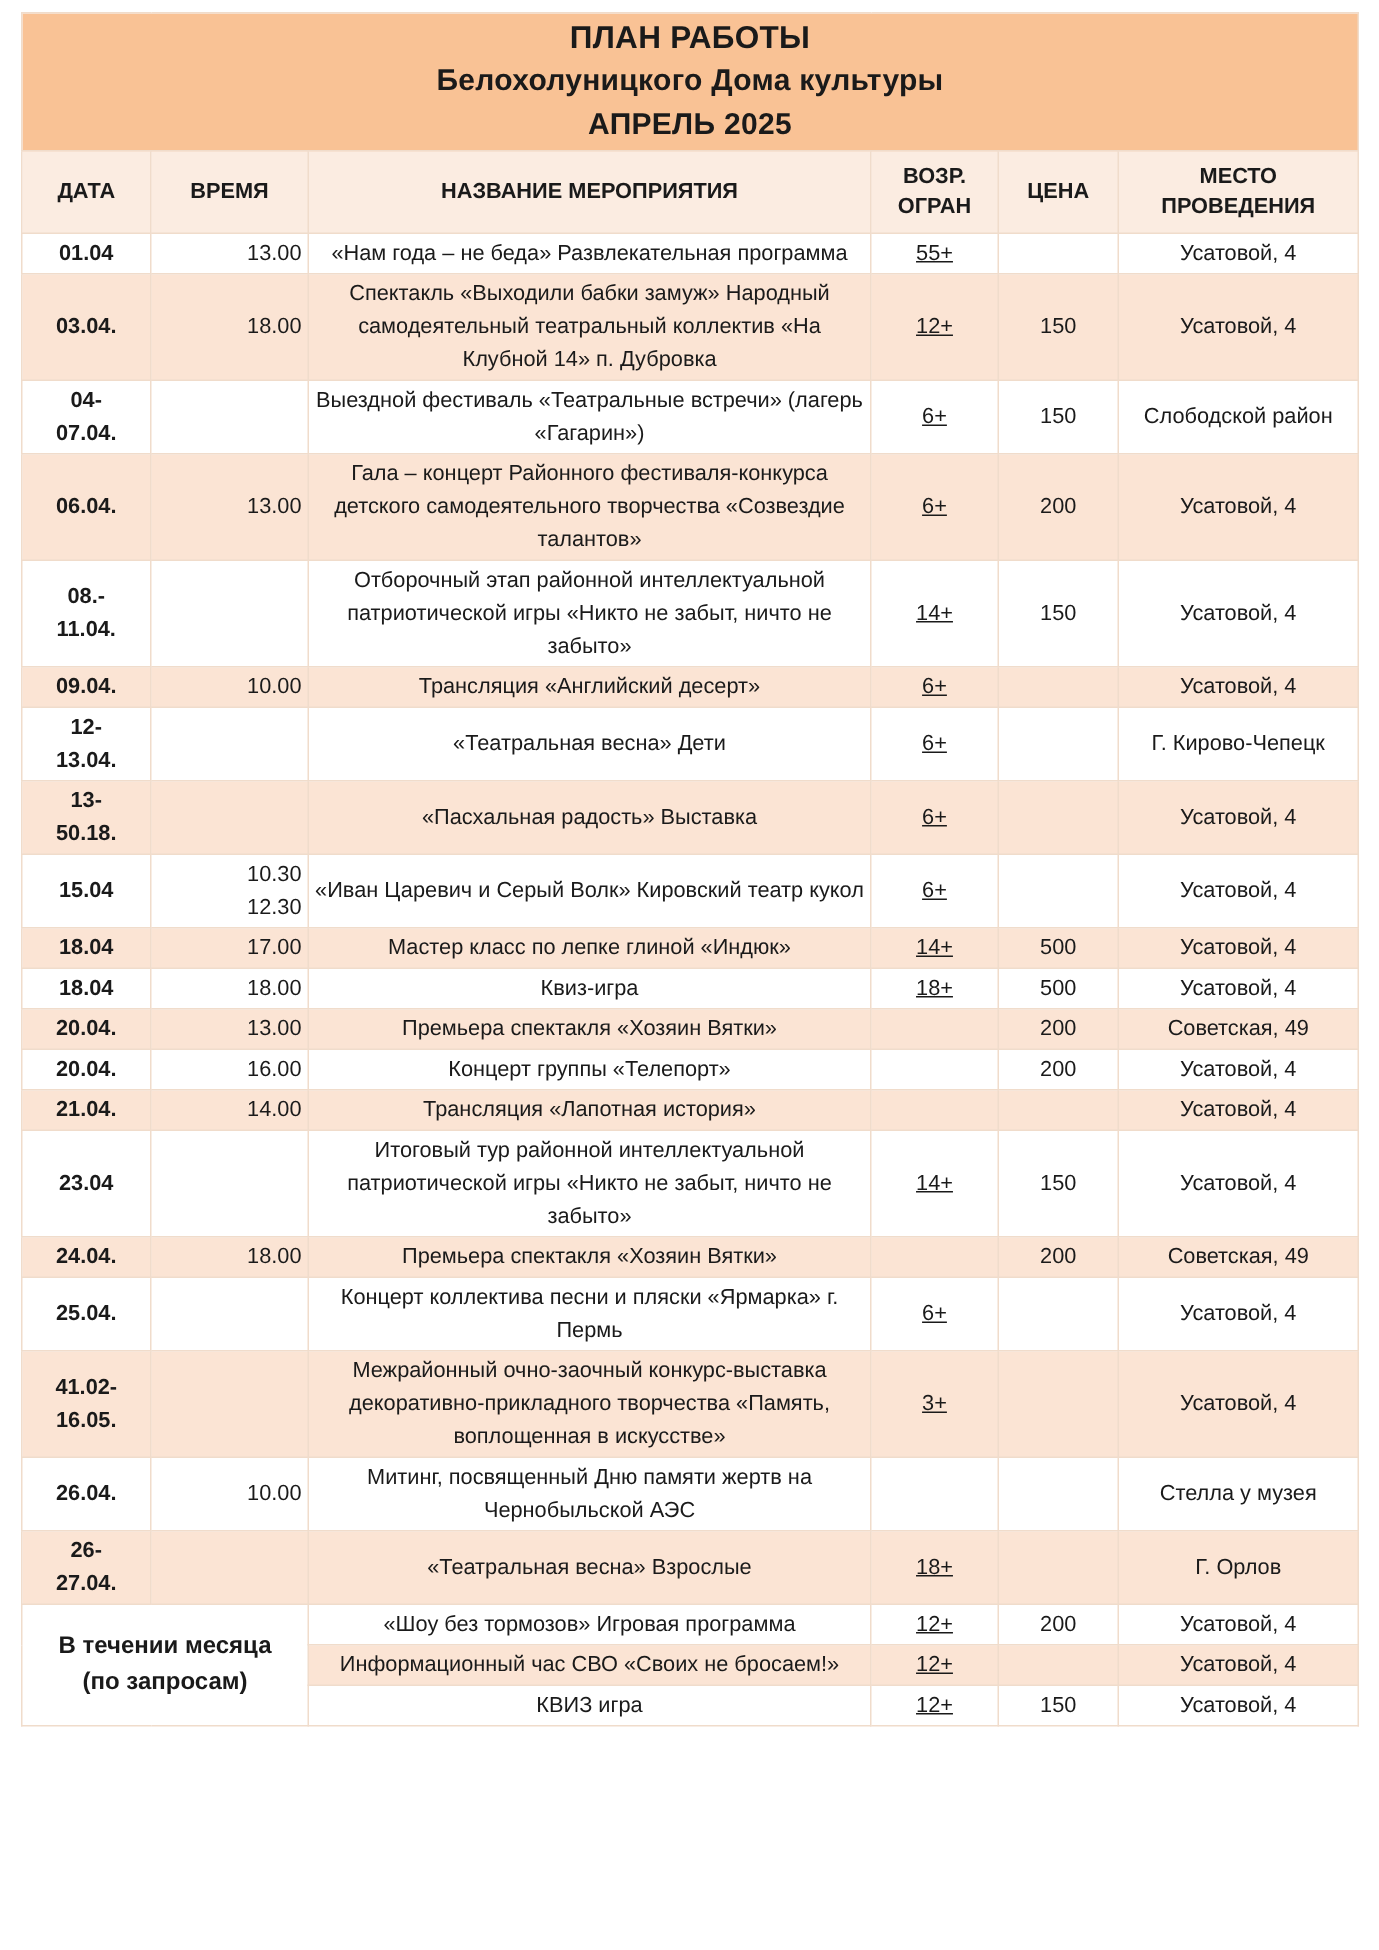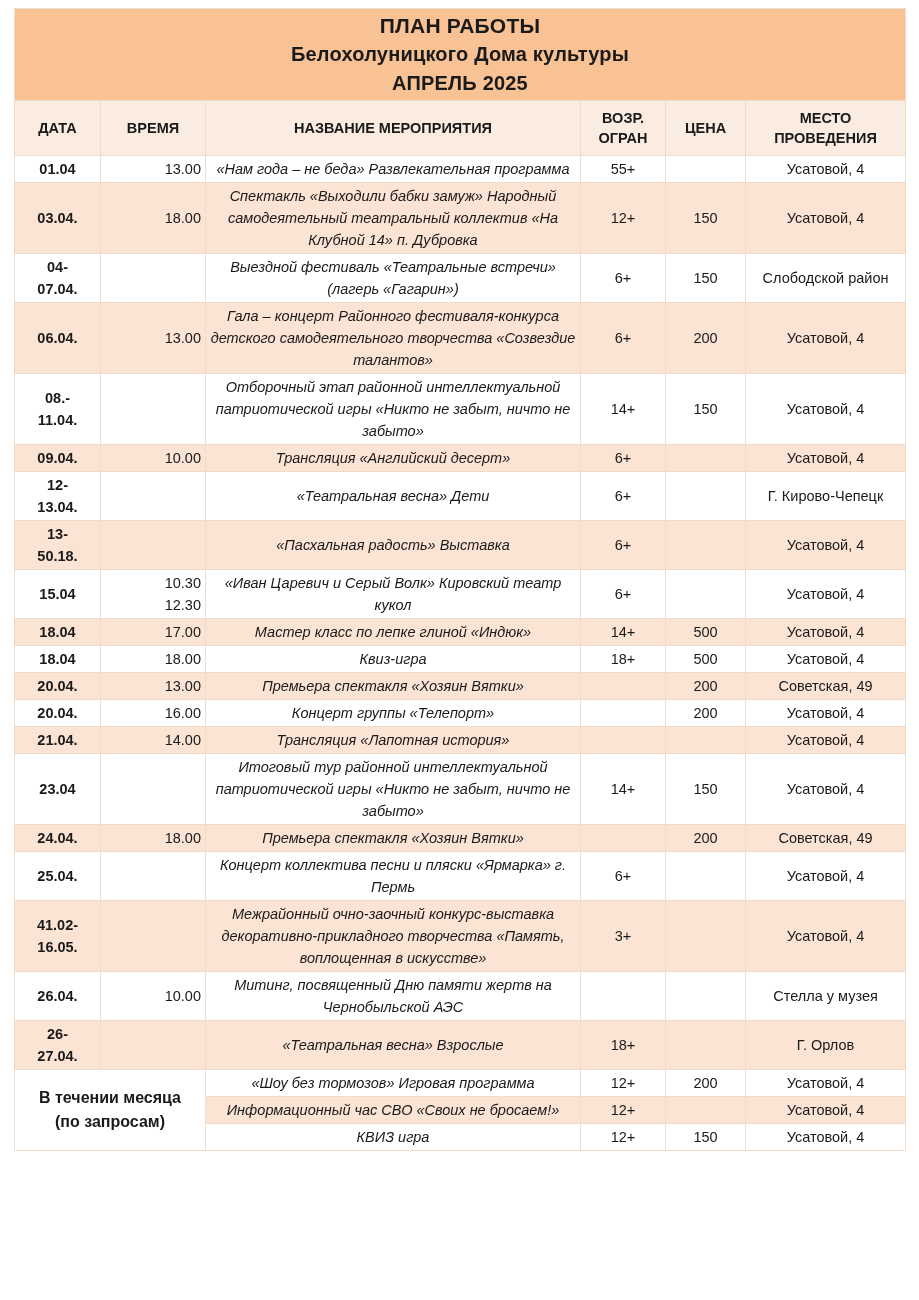--- a/index.html
+++ b/index.html
@@ -73,22 +73,22 @@
   }
   tr.alt td { background: #fbe4d4; }
   tr.plain td { background: #ffffff; }
 
   td.c-date {
     text-align: center;
     font-weight: bold;
     font-size: 14.5px;
   }
   td.c-time { text-align: right; }
-  td.c-name { text-align: center; font-style: italic; }
-  td.c-age  { text-align: center; }
+  td.c-name { text-align: center; }
+  td.c-age  { text-align: center; text-decoration: underline; }
   td.c-price{ text-align: center; }
   td.c-place{ text-align: center; }
 
   td.monthly-label {
     text-align: center;
     font-weight: bold;
     font-size: 16px;
     line-height: 24px;
     background: #ffffff;
   }

